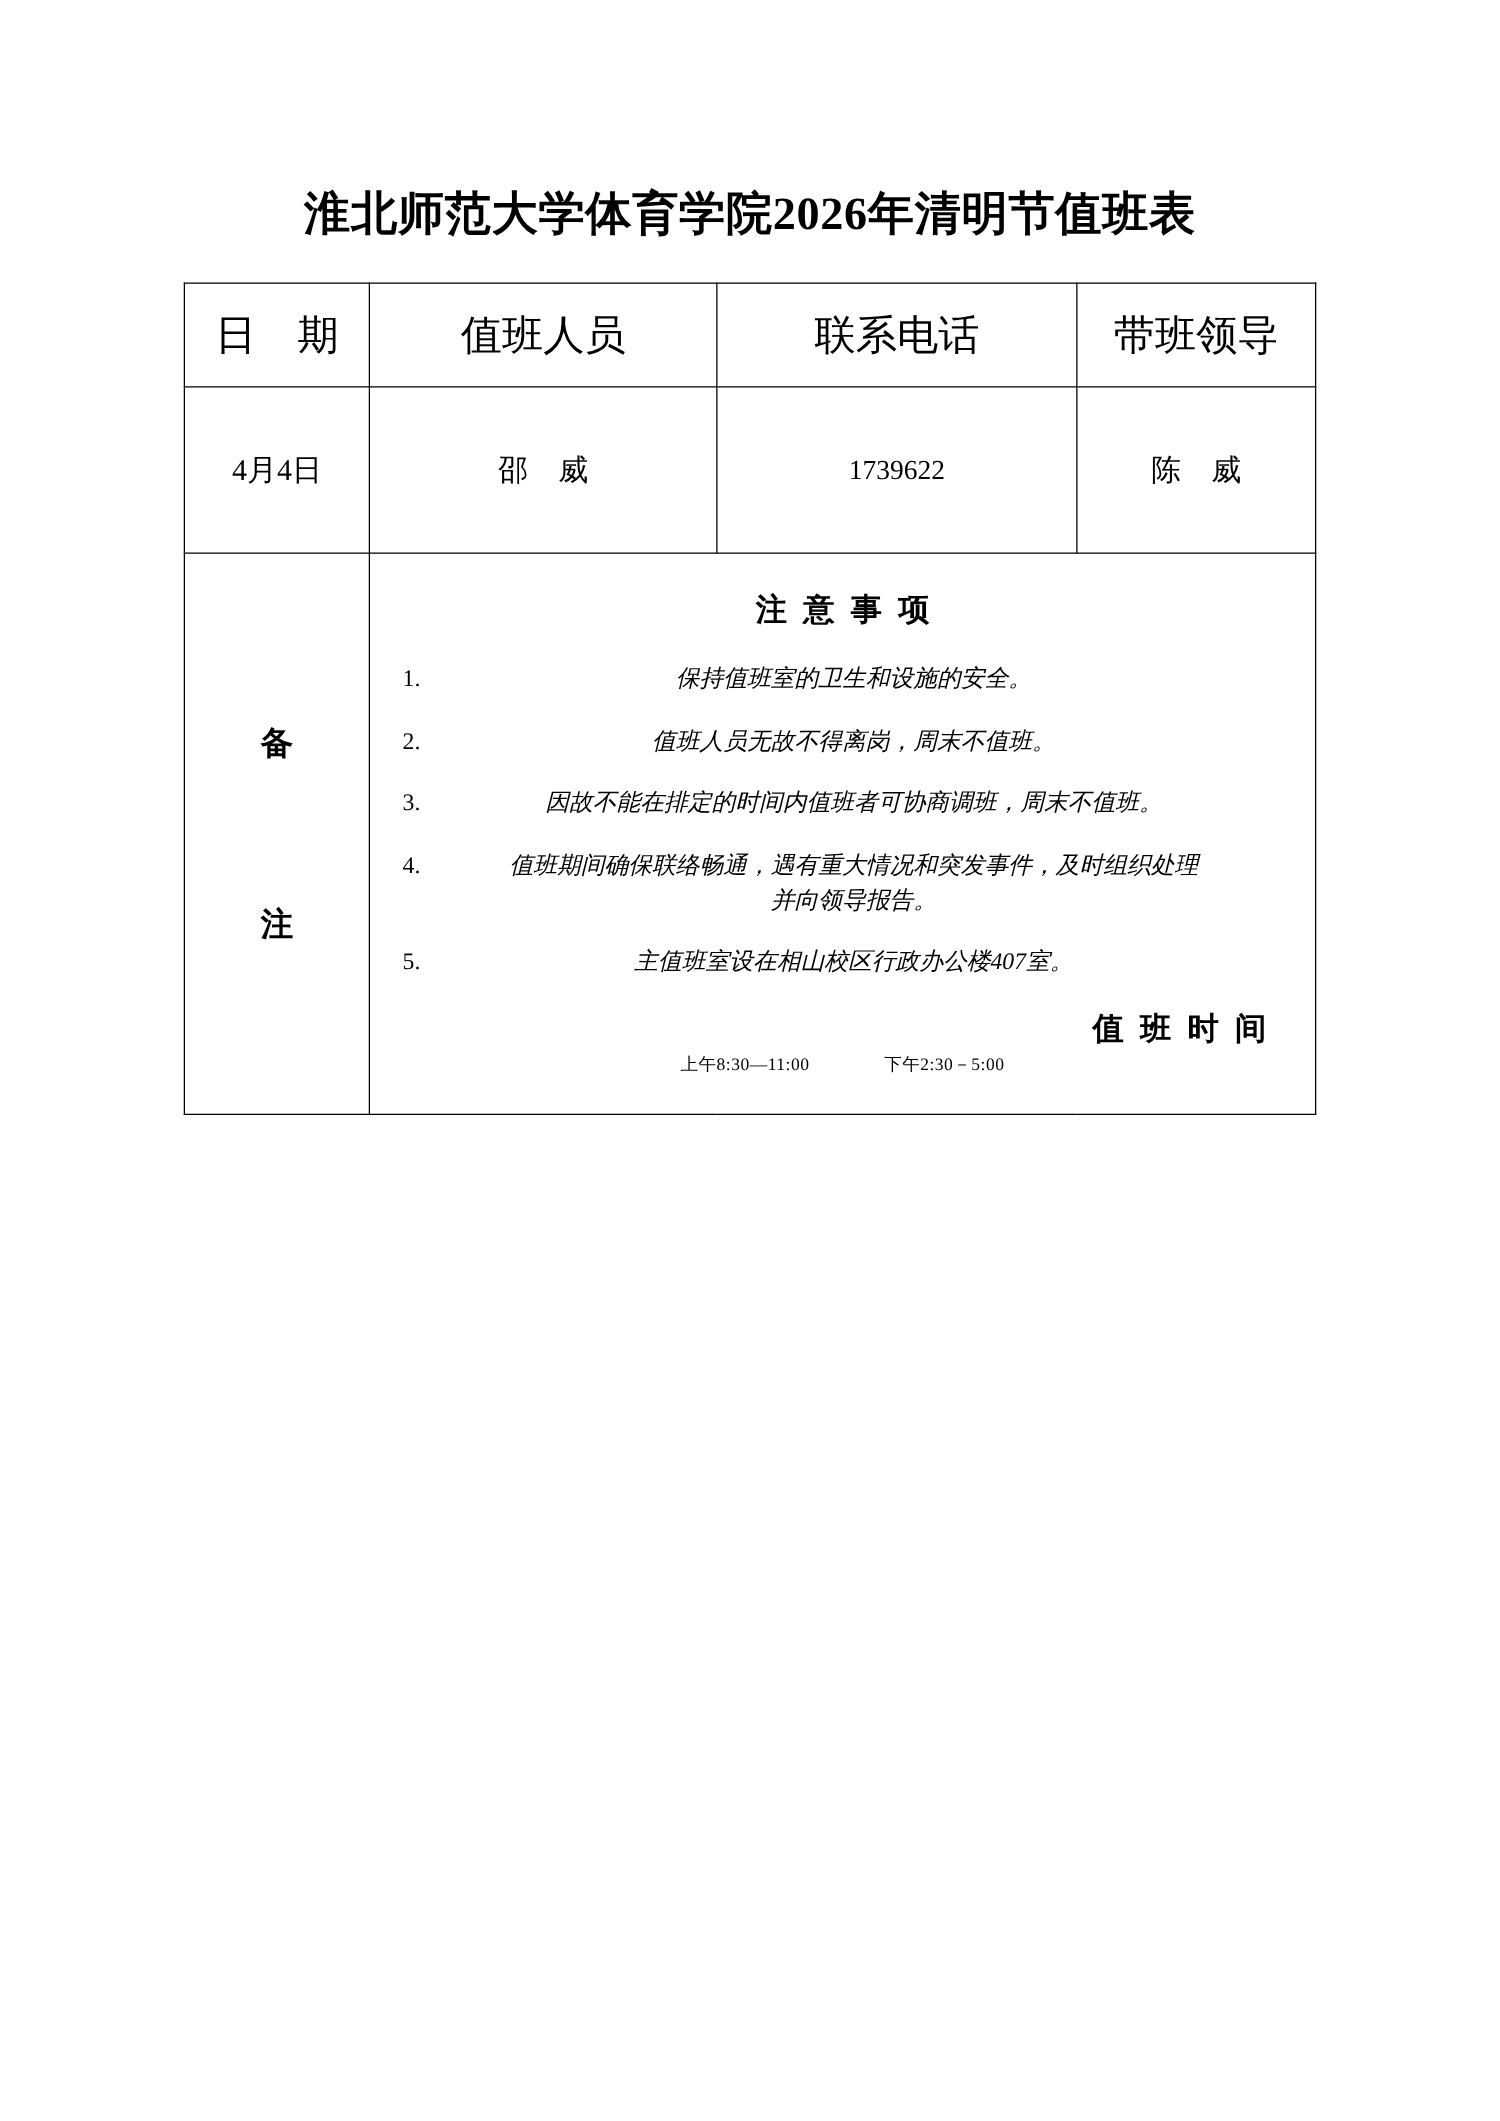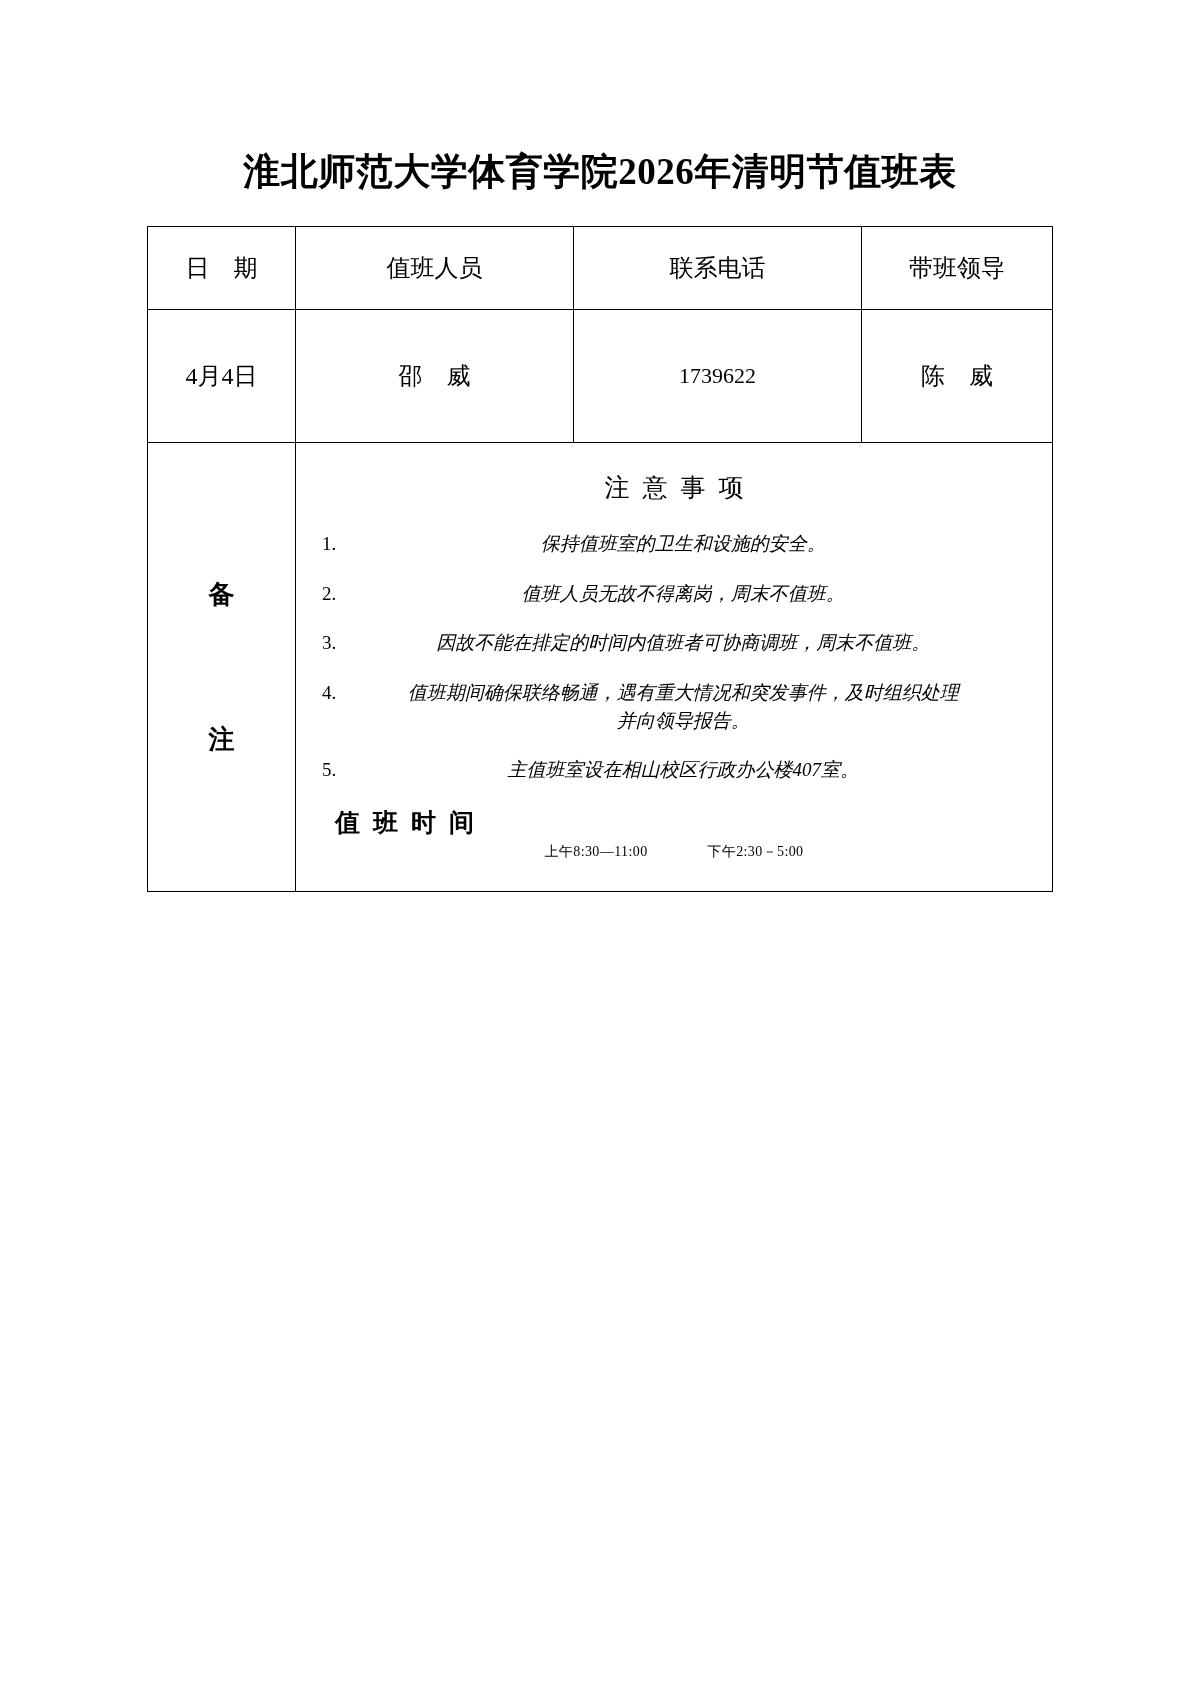--- a/index.html
+++ b/index.html
@@ -45,21 +45,21 @@
     vertical-align: middle;
     font-weight: normal;
   }
   .col-date   { width: 148px; }
   .col-person { width: 278px; }
   .col-phone  { width: 288px; }
   .col-leader { width: 191px; }
 
   .hdr-cell {
     height: 82px;
-    font-size: 24px;
+    font-size: 33px;
     font-weight: bold;
     font-family: "Liberation Serif", "DejaVu Serif", serif;
   }
   .data-cell {
     height: 132px;
     font-size: 24px;
   }
   .num-cell {
     font-size: 22px;
     font-family: "Liberation Serif", "DejaVu Serif", serif;
@@ -76,21 +76,21 @@
     line-height: 145px;
   }
   .remark-body-cell {
     text-align: left;
     vertical-align: top;
     padding: 22px 26px 26px 26px !important;
   }
   .notes-heading {
     text-align: center;
     font-size: 25px;
-    font-weight: normal;
+    font-weight: bold;
     letter-spacing: 13px;
     padding-left: 13px;
     margin: 6px 0 26px 0;
   }
   .note-item {
     font-size: 19px;
     line-height: 1.45;
     margin: 0 0 22px 0;
     display: flex;
     align-items: flex-start;
@@ -101,21 +101,21 @@
     font-family: "Liberation Serif", "DejaVu Serif", serif;
   }
   .note-text {
     flex: 1 1 auto;
     font-style: italic;
   }
   .note-cont {
     display: block;
   }
   .time-heading {
-    text-align: left;
+    text-align: right;
     font-size: 25px;
     font-weight: bold;
     letter-spacing: 13px;
     padding-left: 13px;
     margin: 22px 0 4px 0;
   }
   .time-line {
     text-align: center;
     font-size: 14px;
     letter-spacing: 0.4px;

